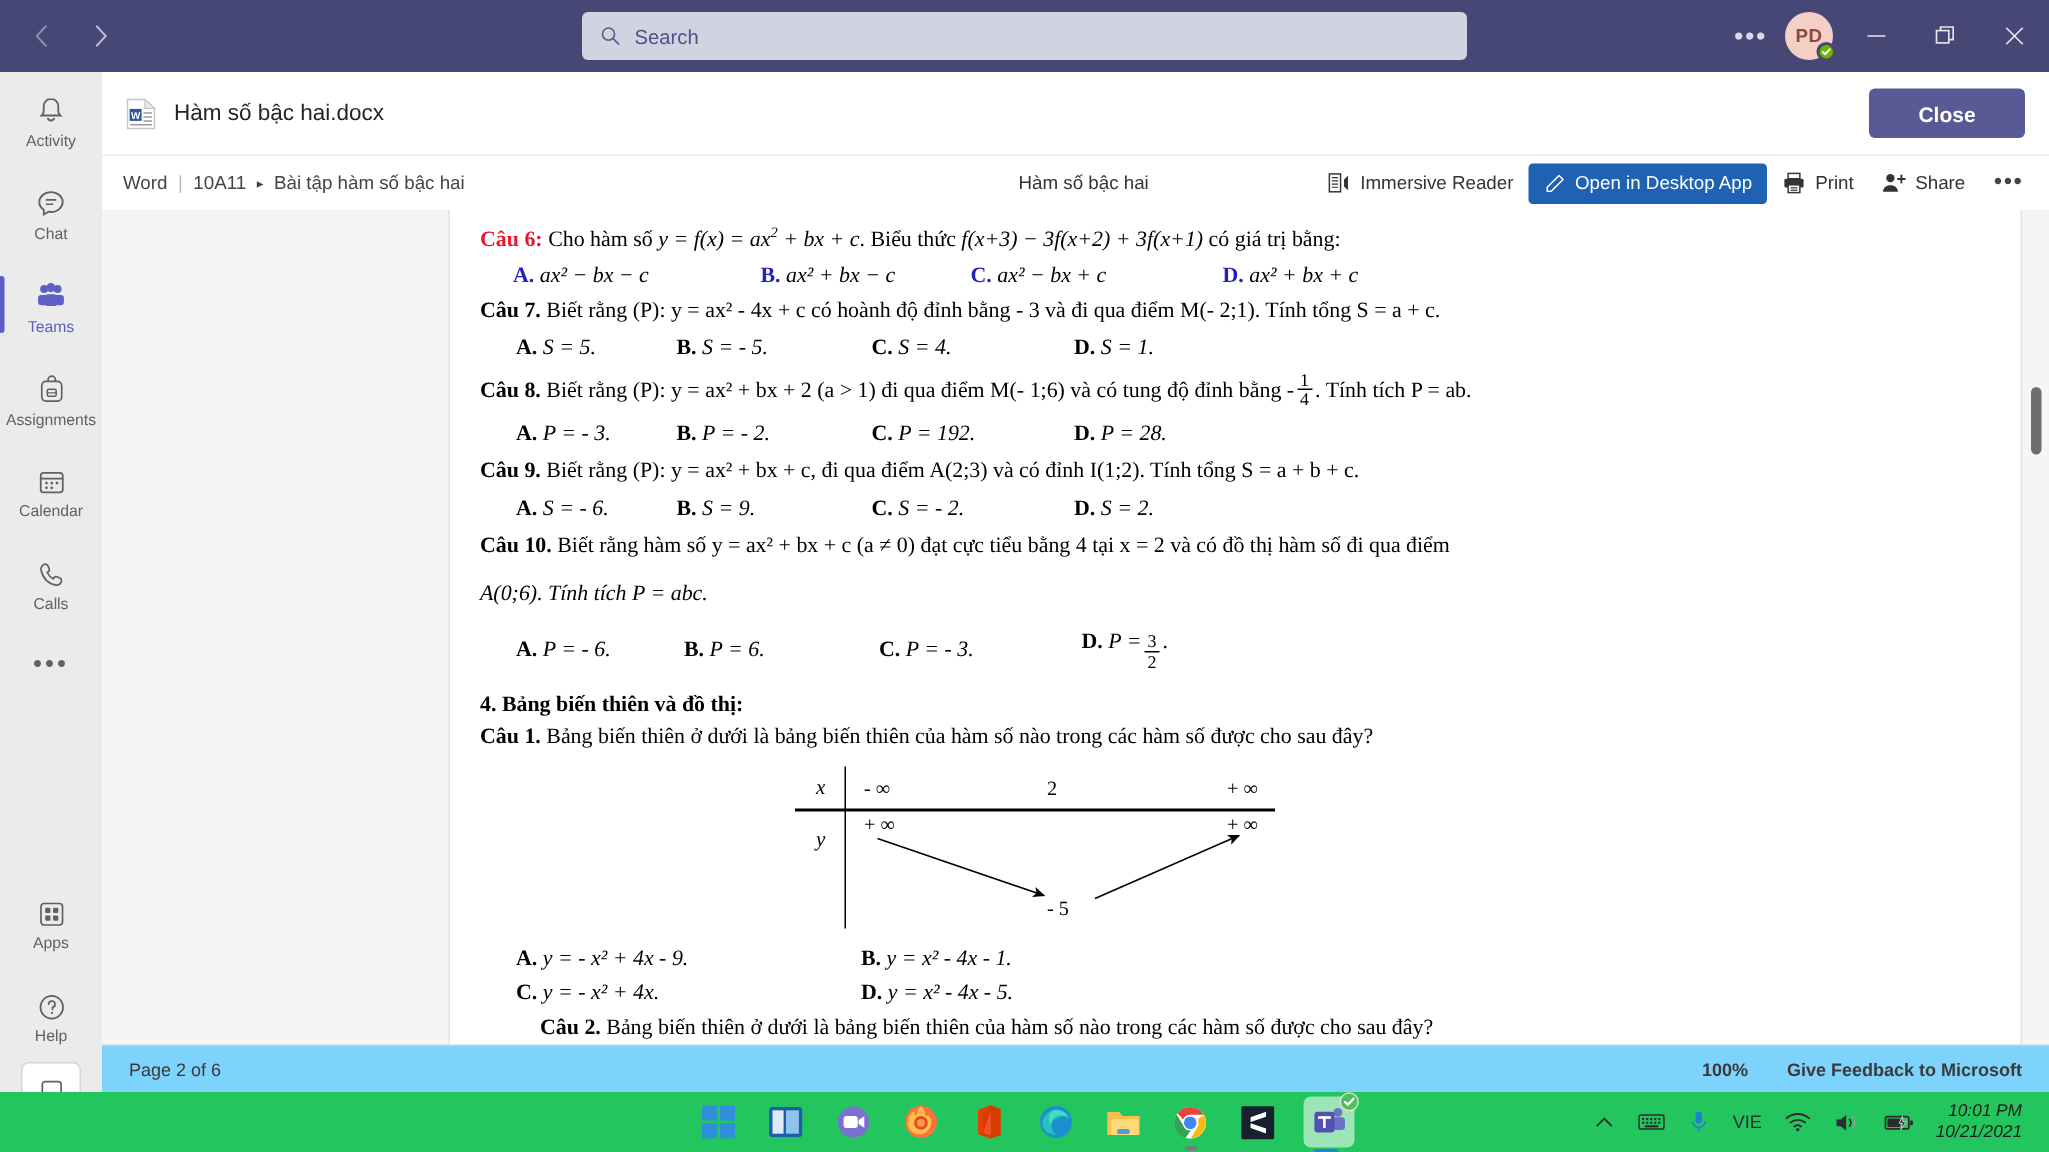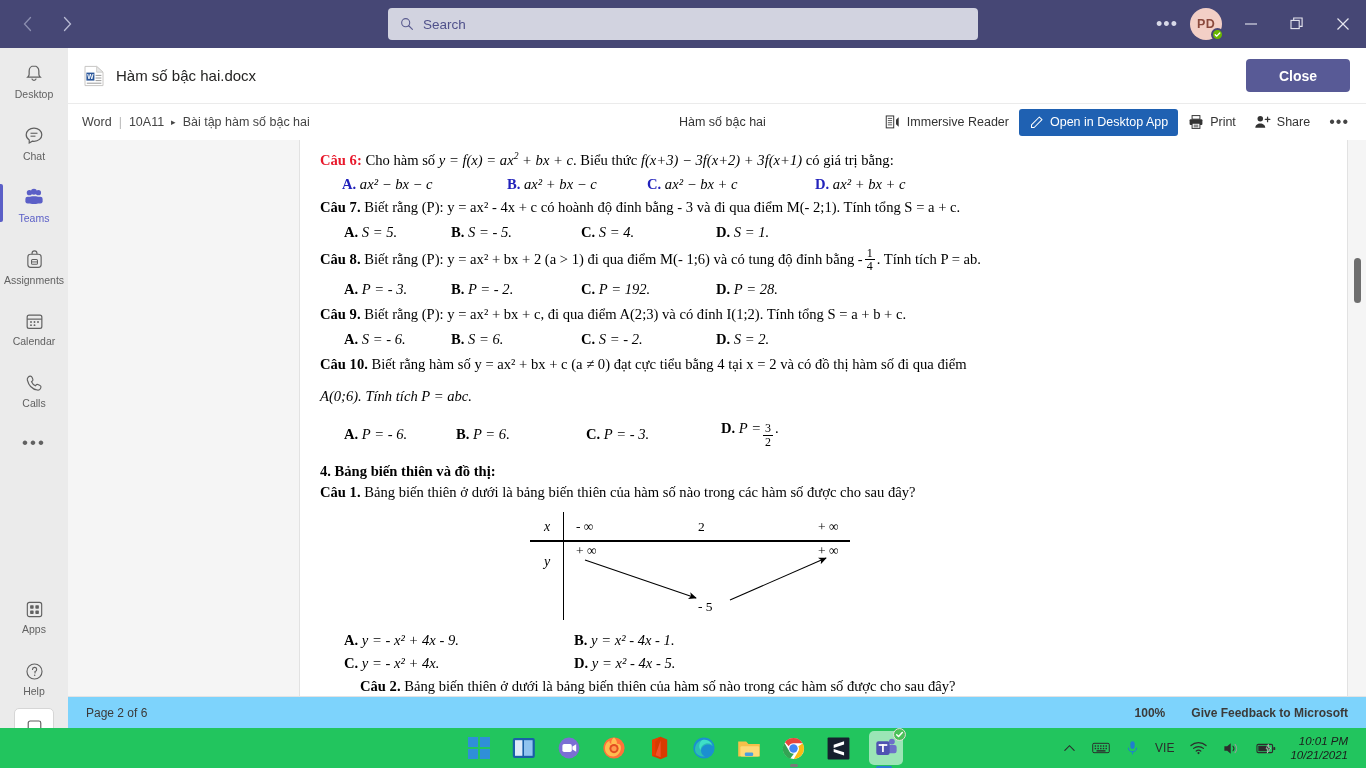--- a/index.html
+++ b/index.html
@@ -228,21 +228,21 @@
   </div>
 </div>
 
 <div id="rail">
 
   <div class="rail-item">
     <svg width="22" height="22" viewBox="0 0 24 24">
       <path d="M12 3.2c-3.1 0-5.3 2.4-5.3 5.4v3.6c0 1-.4 1.9-1.1 2.6l-.5.5h13.8l-.5-.5c-.7-.7-1.1-1.6-1.1-2.6V8.6c0-3-2.2-5.4-5.3-5.4z" fill="none" stroke="currentColor" stroke-width="1.35"></path>
       <path d="M9.6 17.1a2.5 2.5 0 0 0 4.8 0" fill="none" stroke="currentColor" stroke-width="1.35"></path>
     </svg>
-    <span class="rlabel">Desktop</span>
+    <span class="rlabel">Activity</span>
   </div>
 
   <div class="rail-item">
     <svg width="22" height="22" viewBox="0 0 24 24">
       <path d="M12 3.4c-4.7 0-8.5 3.2-8.5 7.2 0 2.3 1.3 4.4 3.3 5.7v3.3l3.4-2a10 10 0 0 0 1.8.2c4.7 0 8.5-3.2 8.5-7.2S16.7 3.4 12 3.4z" fill="none" stroke="currentColor" stroke-width="1.35"></path>
       <line x1="8.2" y1="9" x2="15.8" y2="9" stroke="currentColor" stroke-width="1.2"></line>
       <line x1="8.2" y1="12.2" x2="13.6" y2="12.2" stroke="currentColor" stroke-width="1.2"></line>
     </svg>
     <span class="rlabel">Chat</span>
   </div>
@@ -433,21 +433,21 @@
         <div class="opt" style="width:135px;"><span class="bold">C.</span>&nbsp;<span class="it">P = 192.</span></div>
         <div class="opt"><span class="bold">D.</span>&nbsp;<span class="it">P = 28.</span></div>
       </div>
 
       <div class="ln" style="margin-top:5px;">
         <span class="bold">Câu 9.</span>
         <span>Biết rằng (P): y = ax² + bx + c,  đi qua điểm A(2;3) và có đỉnh I(1;2).  Tính tổng S = a + b + c.</span>
       </div>
       <div class="ln qrow" style="margin-top:5px;">
         <div class="opt" style="margin-left:24px;width:107px;"><span class="bold">A.</span>&nbsp;<span class="it">S = - 6.</span></div>
-        <div class="opt" style="width:130px;"><span class="bold">B.</span>&nbsp;<span class="it">S = 6.</span></div>
+        <div class="opt" style="width:130px;"><span class="bold">B.</span>&nbsp;<span class="it">S = 9.</span></div>
         <div class="opt" style="width:135px;"><span class="bold">C.</span>&nbsp;<span class="it">S = - 2.</span></div>
         <div class="opt"><span class="bold">D.</span>&nbsp;<span class="it">S = 2.</span></div>
       </div>
 
       <div class="ln" style="margin-top:5px;">
         <span class="bold">Câu 10.</span>
         <span>Biết rằng hàm số  y = ax² + bx + c (a ≠ 0) đạt cực tiểu bằng 4  tại  x = 2  và có đồ thị hàm số đi qua điểm</span>
       </div>
       <div class="ln" style="margin-top:12px;">
         <span class="it">A(0;6). Tính tích P = abc.</span>

